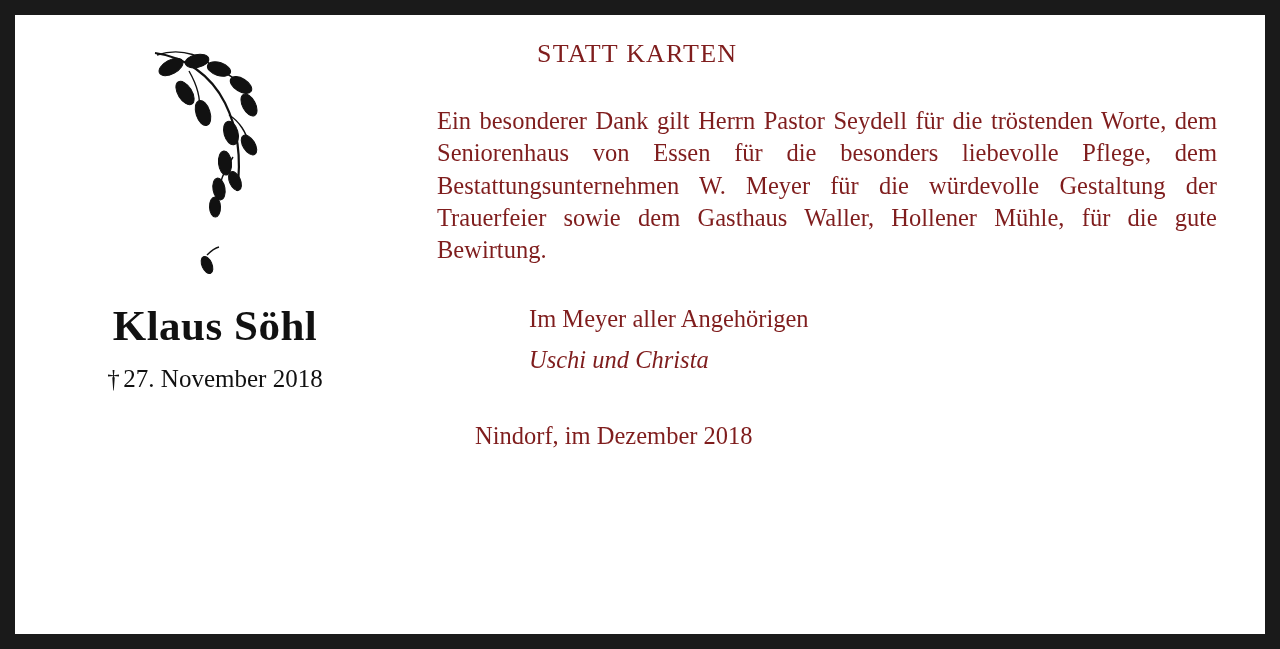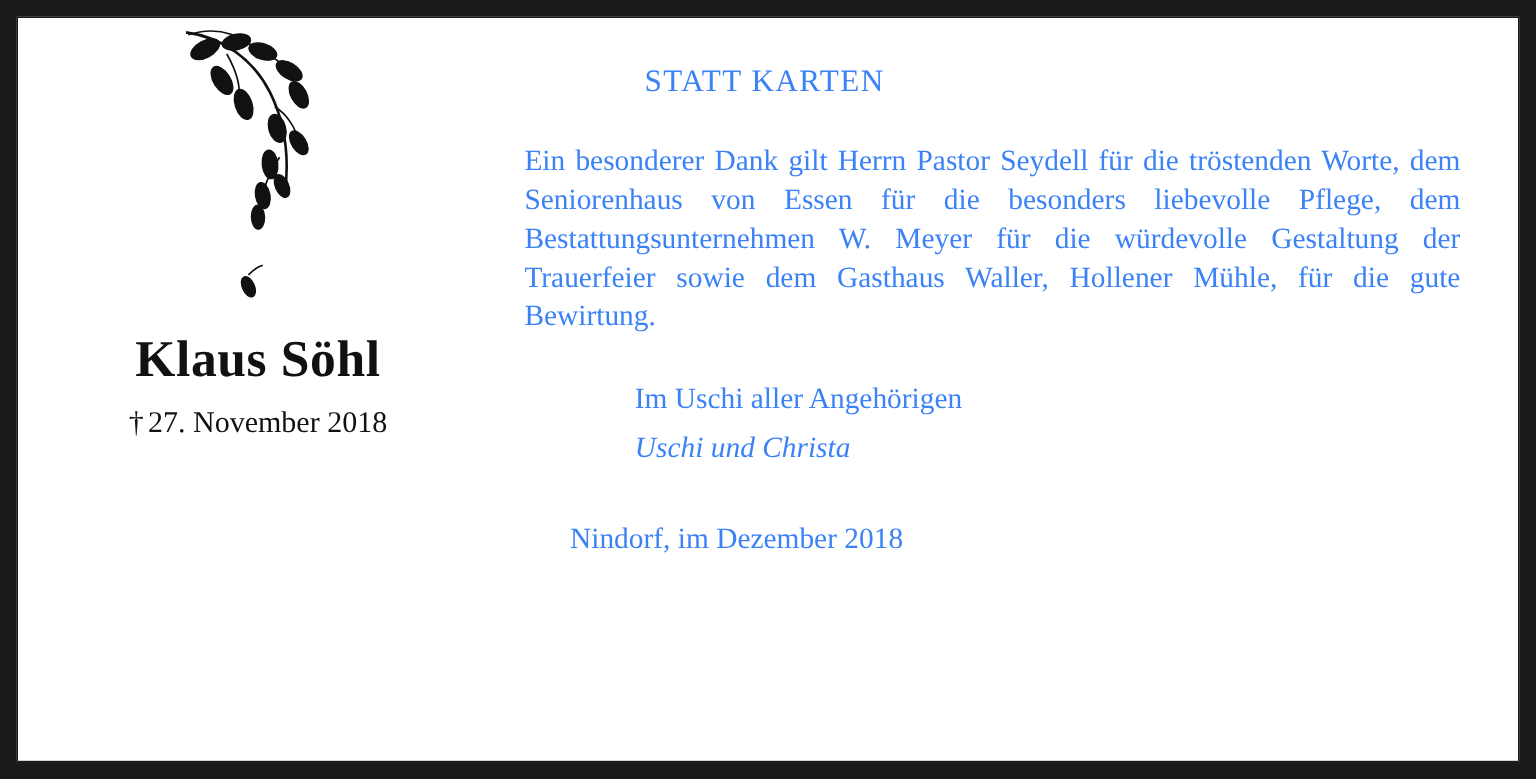--- a/index.html
+++ b/index.html
@@ -33,20 +33,21 @@
     display: flex;
     flex-direction: row;
   }
 
   
   .left-col {
     width: 400px;
     flex: 0 0 400px;
     position: relative;
     box-sizing: border-box;
+    padding-top: 26px;
     display: flex;
     flex-direction: column;
     align-items: center;
   }
 
   .branch-art {
     width: 160px;
     height: 260px;
     margin-left: 20px;
   }
@@ -76,22 +77,22 @@
 
   .dates .sym {
     display: inline-block;
     width: 16px;
   }
 
   
   .right-col {
     flex: 1 1 auto;
     box-sizing: border-box;
-    padding: 38px 48px 0 22px;
-    color: #3b82f6;
+    padding: 24px 48px 0 22px;
+    color: #7f1d1d;
   }
 
   .statt-karten {
     font-size: 26px;
     letter-spacing: 1.2px;
     margin-left: 100px;
     margin-bottom: 36px;
   }
 
   .para {
@@ -189,21 +190,21 @@
     </div>
 
     <div class="right-col">
 
       <div class="statt-karten">STATT KARTEN</div>
 
 
       <p class="para last-of-block">Ein besonderer Dank gilt Herrn Pastor Seydell für die tröstenden Worte, dem Seniorenhaus von Essen für die besonders liebevolle Pflege, dem Bestattungsunternehmen W. Meyer für die würdevolle Gestaltung der Trauerfeier sowie dem Gasthaus Waller, Hollener Mühle, für die gute Bewirtung.</p>
 
       <div class="closing">
-        <div class="closing-line">Im Uschi aller Angehörigen</div>
+        <div class="closing-line">Im Meyer aller Angehörigen</div>
         <div class="signers">Uschi und Christa</div>
       </div>
 
       <div class="place-date">Nindorf, im Dezember 2018</div>
     </div>
 
   </div>
 </div>
 
 </body></html>

